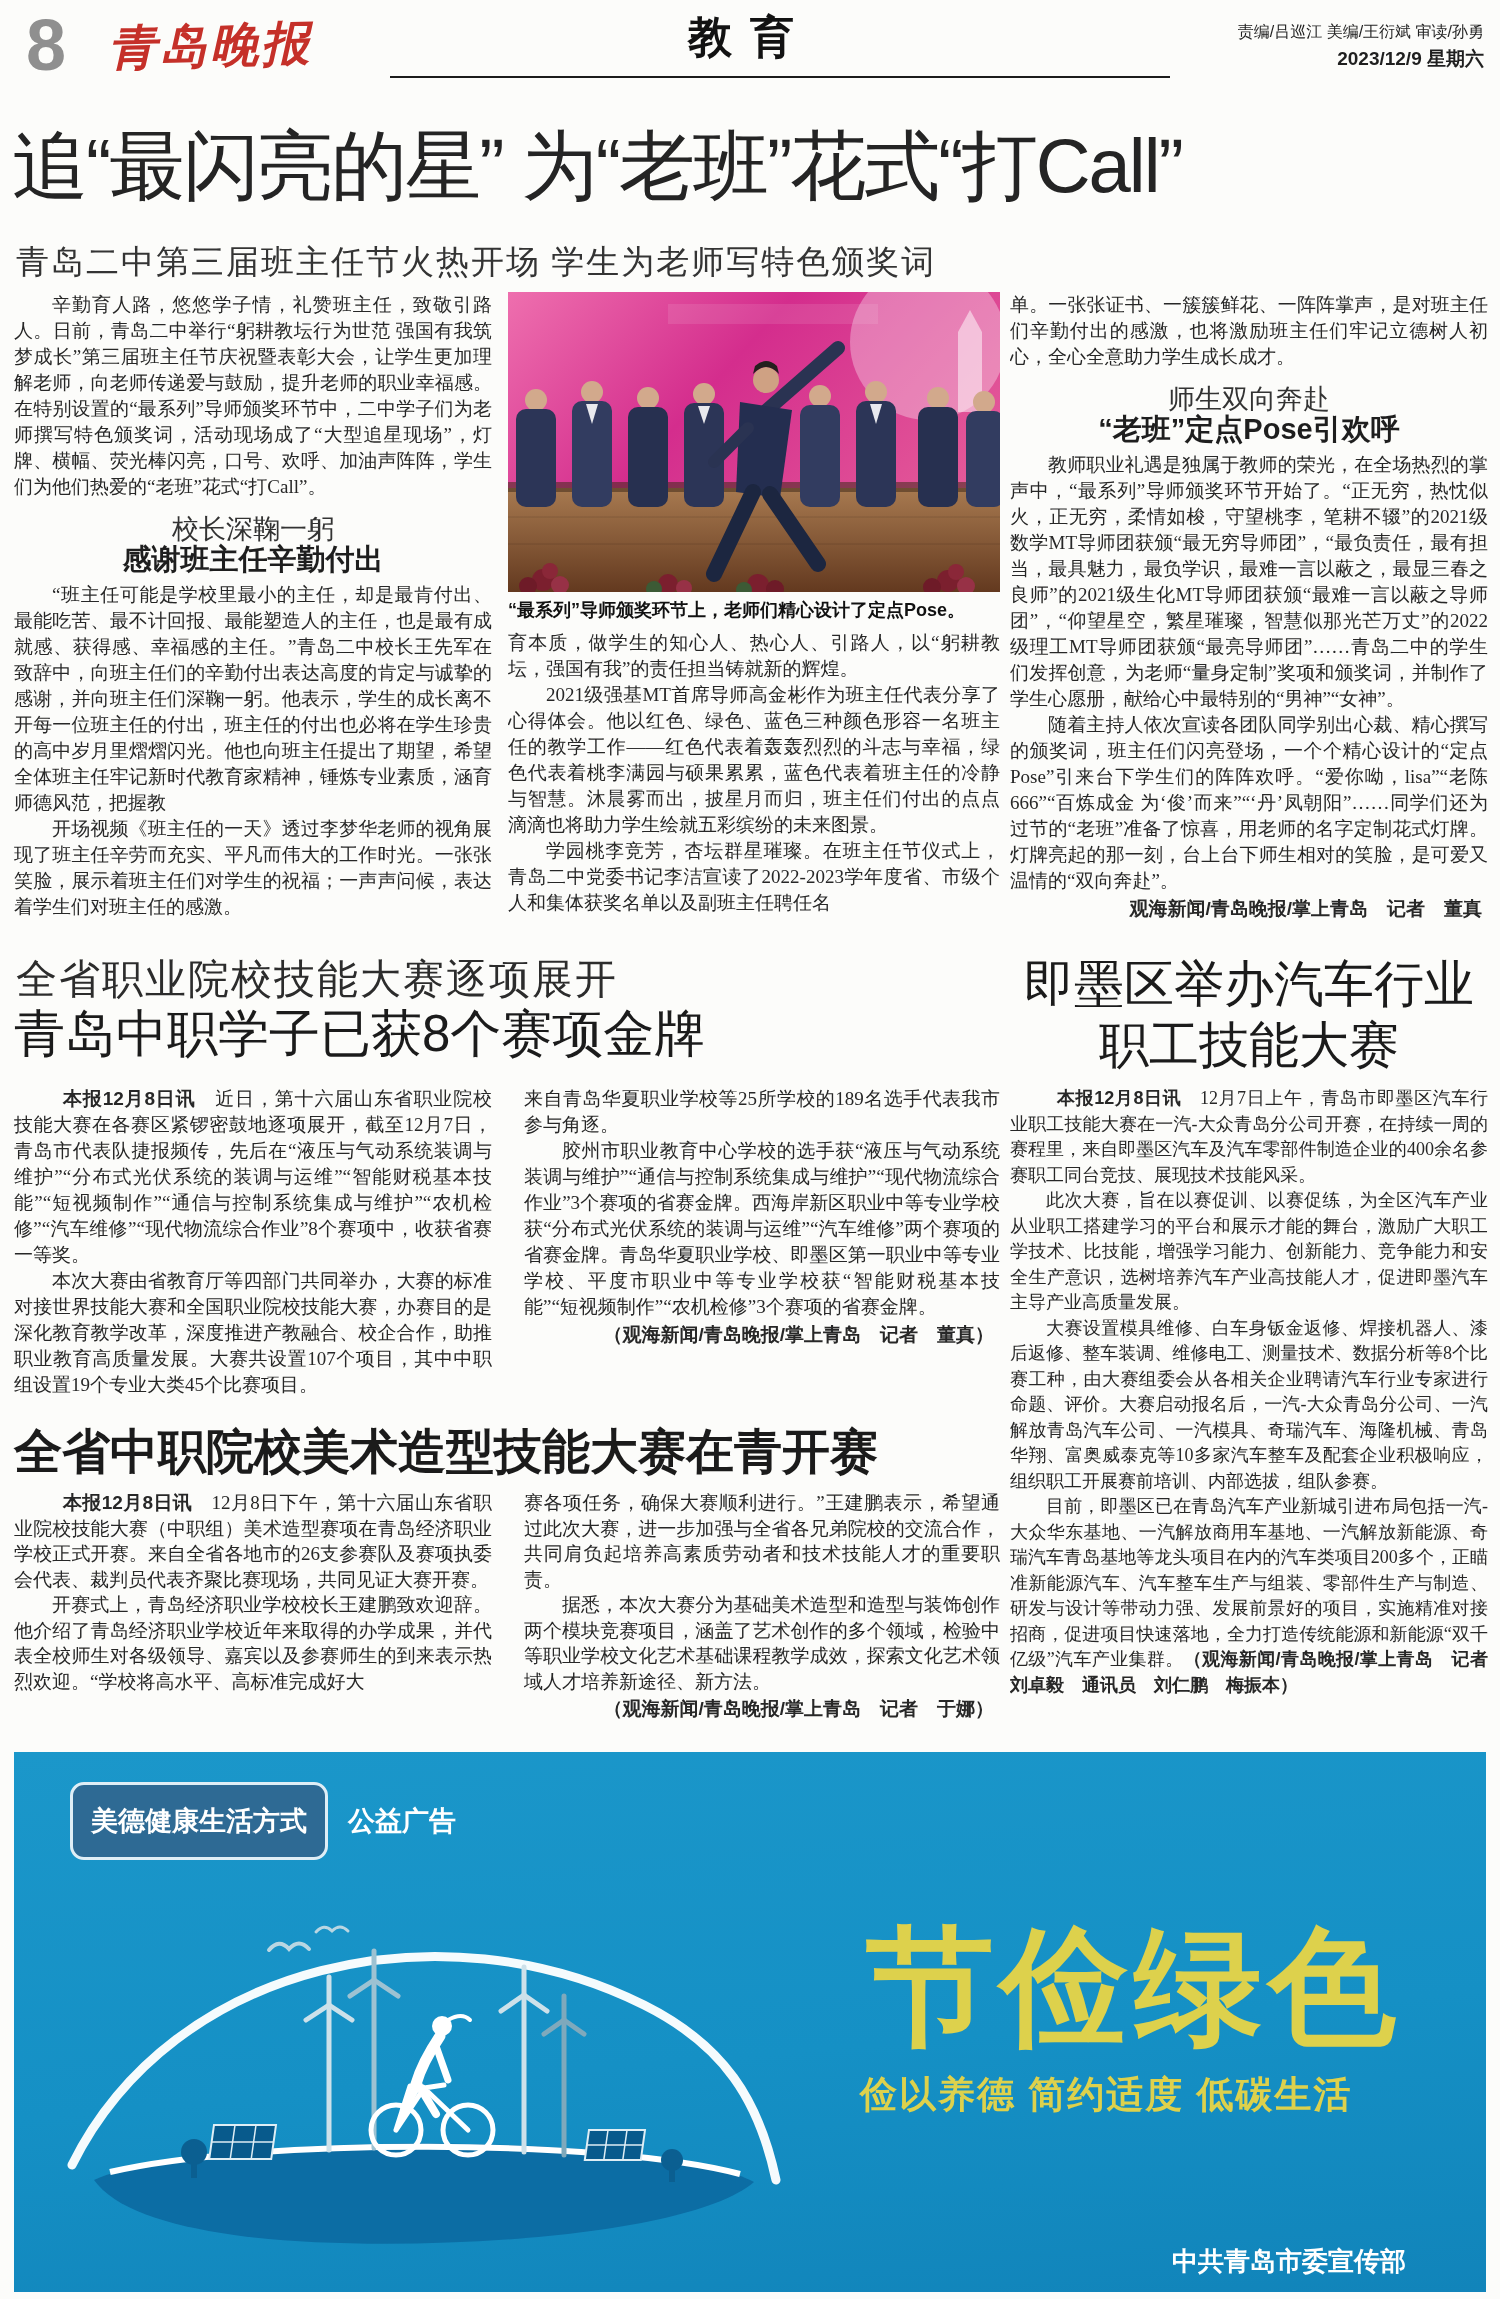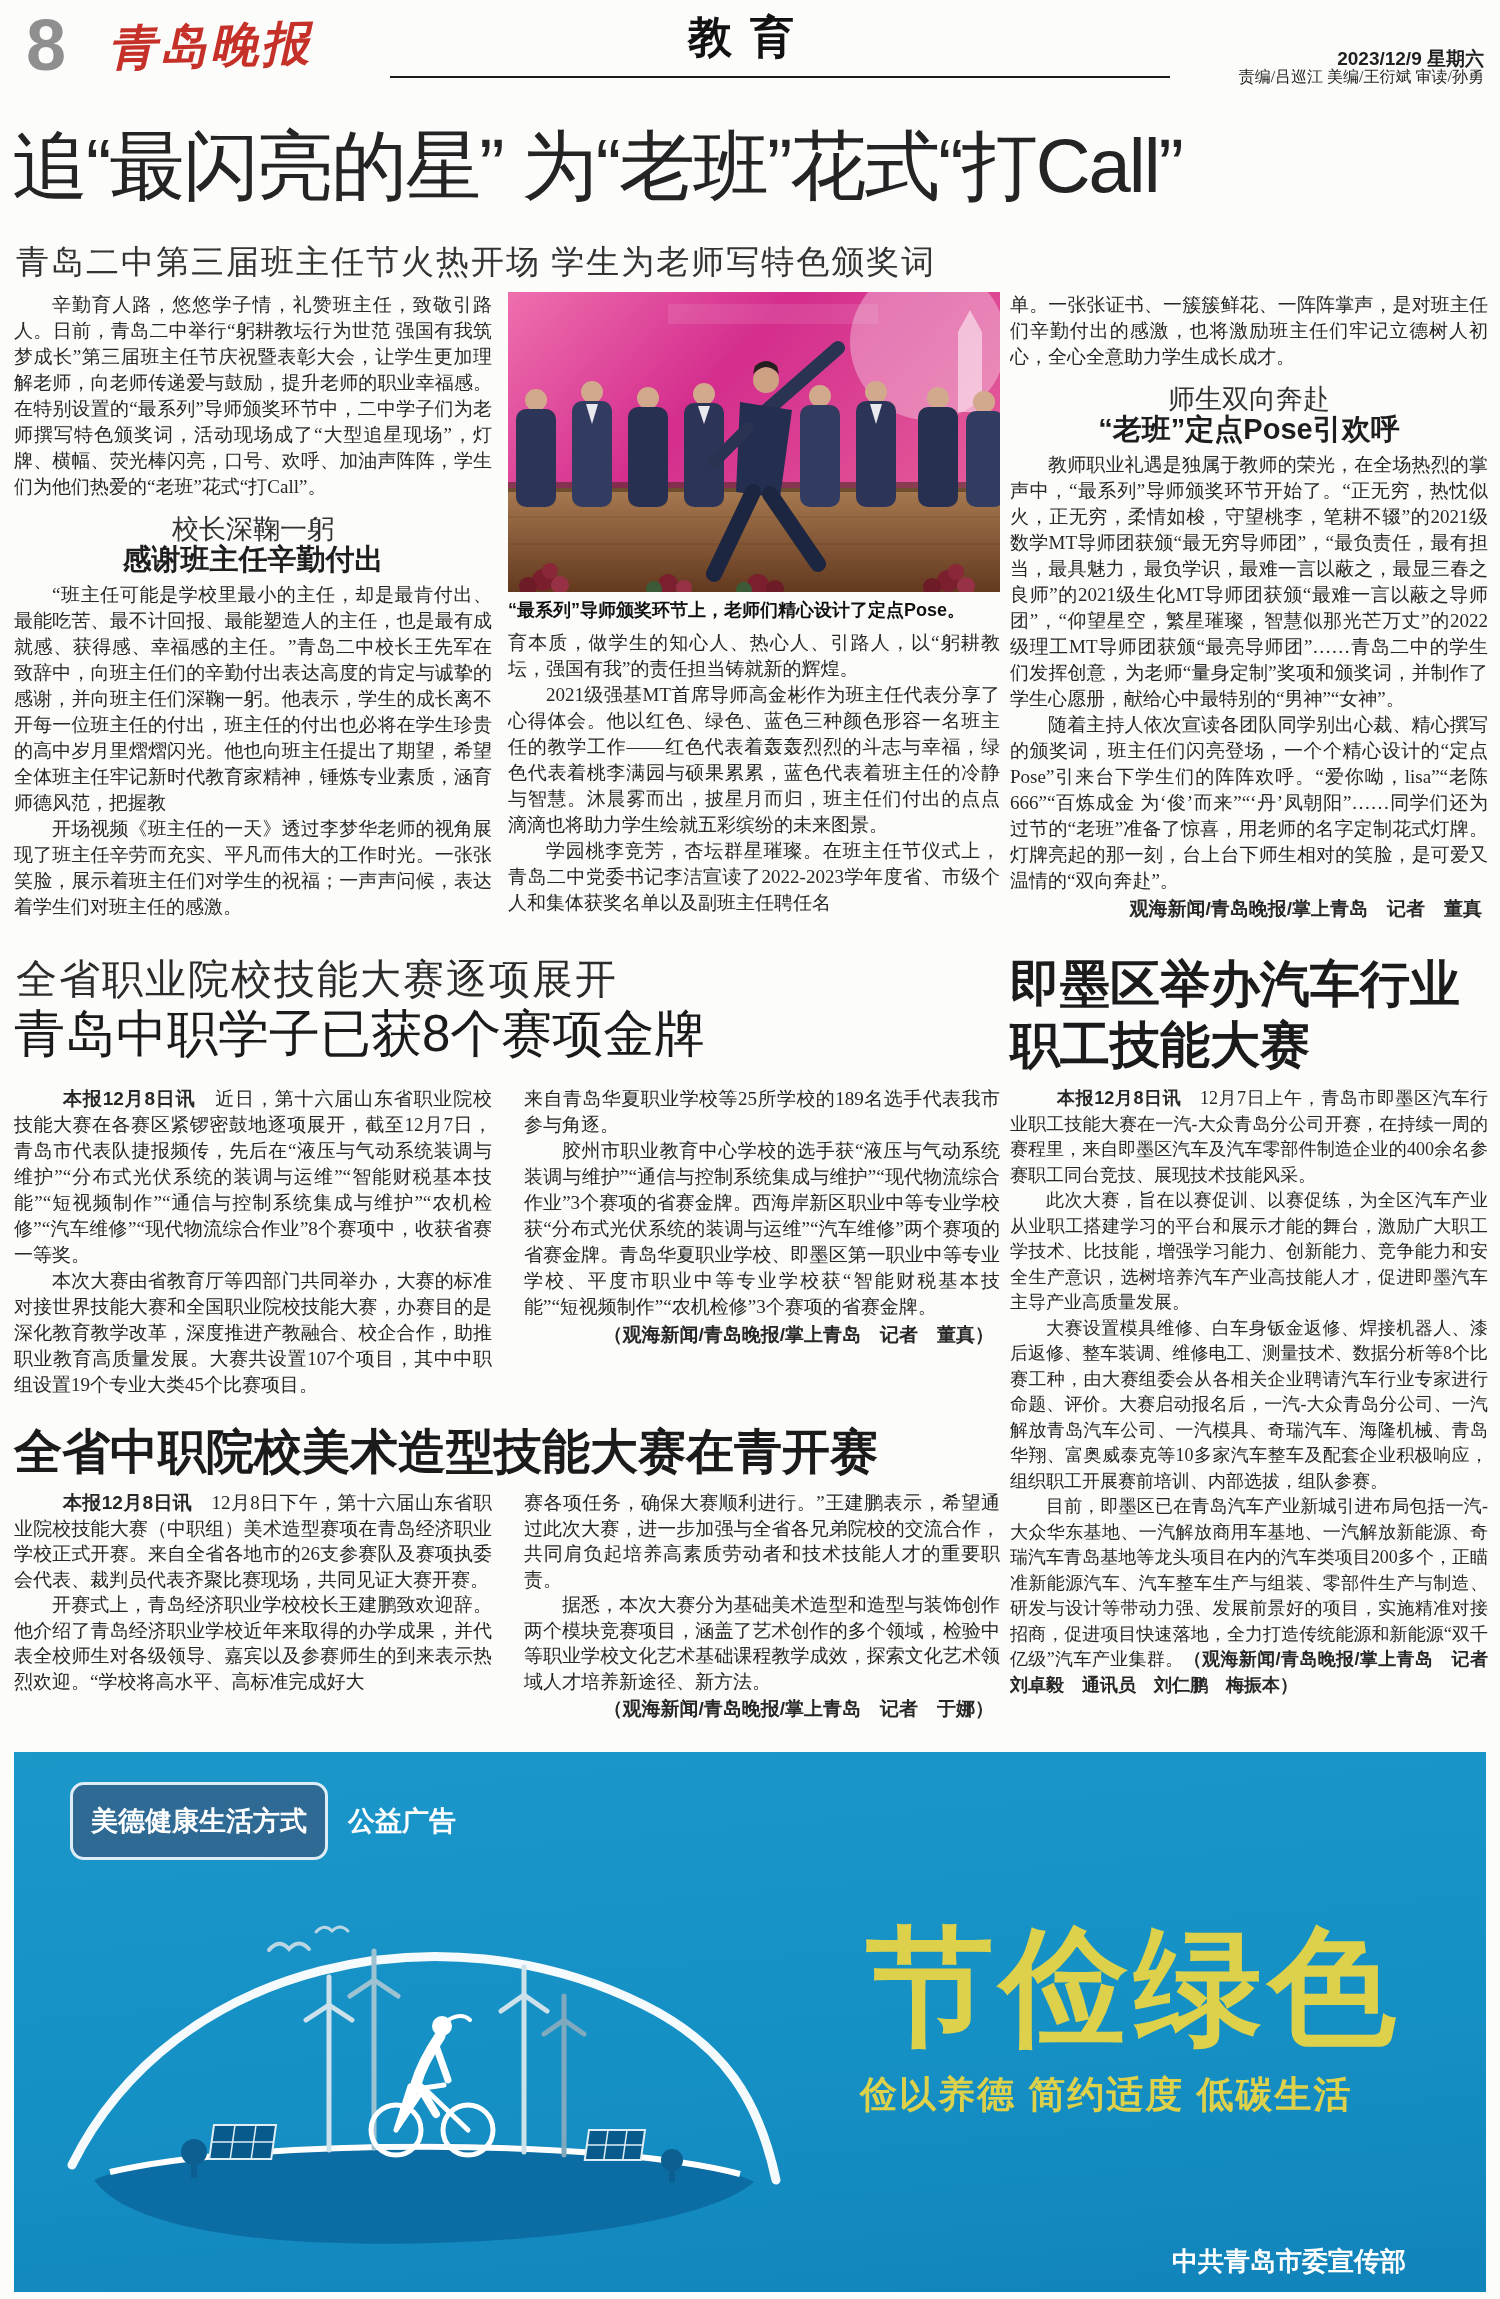--- a/index.html
+++ b/index.html
@@ -9,21 +9,21 @@
   
   .pagenum{position:absolute;left:26px;top:4px;font-size:72px;font-weight:bold;color:#8f8f8f;
            font-family:"Liberation Sans","DejaVu Sans",sans-serif;}
   .brand{position:absolute;left:108px;top:14px;font-size:48px;font-weight:bold;color:#c53029;
          font-style:italic;letter-spacing:3px;transform:rotate(-1.5deg);}
   .section-title{position:absolute;left:50%;top:8px;transform:translateX(-50%);
          font-size:44px;font-weight:bold;color:#121212;letter-spacing:18px;
          font-family:"Liberation Sans","DejaVu Sans",sans-serif;}
   .header-rule{position:absolute;left:390px;top:76px;width:780px;height:2px;background:#1c1c1c;}
   .editors{position:absolute;right:16px;top:22px;font-size:16px;color:#1f1f1f;text-align:center;
-           font-family:Liberation Serif, serif;margin-top:45px;}
+           font-family:Liberation Sans, sans-serif;}
   .dateline-top{position:absolute;right:16px;top:46px;font-size:19px;font-weight:bold;color:#1f1f1f;
            text-align:right;font-family:"Liberation Sans","DejaVu Sans",sans-serif;}
 
   
   .lead-headline{position:absolute;left:12px;top:116px;width:1478px;font-size:76px;font-weight:normal;
       color:#242424;letter-spacing:-2px;white-space:nowrap;overflow:hidden;
       font-family:"Liberation Sans","DejaVu Sans",sans-serif;}
   .lead-sub{position:absolute;left:16px;top:240px;width:1400px;font-size:33px;color:#343434;
       letter-spacing:2px;white-space:nowrap;}
 
@@ -52,21 +52,21 @@
   .a2c2{left:524px;width:476px;}
   .a3-headline{position:absolute;left:14px;top:1420px;font-size:48px;font-weight:bold;color:#1b1b1b;
       font-family:"Liberation Sans","DejaVu Sans",sans-serif;}
   .a3col{position:absolute;top:1490px;height:260px;overflow:hidden;font-size:19px;line-height:25.5px;}
   .a3c1{left:14px;width:478px;}
   .a3c2{left:524px;width:476px;}
   .lead-in{font-weight:bold;font-family:"Liberation Sans","DejaVu Sans",sans-serif;margin-left:11px;}
 
   
   .a4-headline{position:absolute;left:1010px;top:954px;width:478px;font-size:50px;line-height:61px;
-      font-weight:bold;color:#1b1b1b;font-family:"Liberation Sans","DejaVu Sans",sans-serif;}
+      font-weight:normal;color:#1b1b1b;font-family:"Liberation Sans","DejaVu Sans",sans-serif;text-align:center;}
   .a4-body{position:absolute;left:1010px;top:1086px;width:478px;height:662px;overflow:hidden;
       font-size:18px;line-height:25.5px;}
   .inline-byline{font-weight:bold;font-family:"Liberation Sans","DejaVu Sans",sans-serif;}
 
   
   .ad{position:absolute;left:14px;top:1752px;width:1472px;height:540px;overflow:hidden;
       background:linear-gradient(175deg,#1b97ca 0%,#1590c5 55%,#1184ba 100%);}
   .ad-badge{position:absolute;left:56px;top:30px;display:flex;align-items:center;gap:20px;}
   .badge-pill{background:#2e6a94;border:3px solid #dfeef6;border-radius:14px;padding:18px 18px;
       color:#ffffff;font-size:27px;font-weight:bold;

